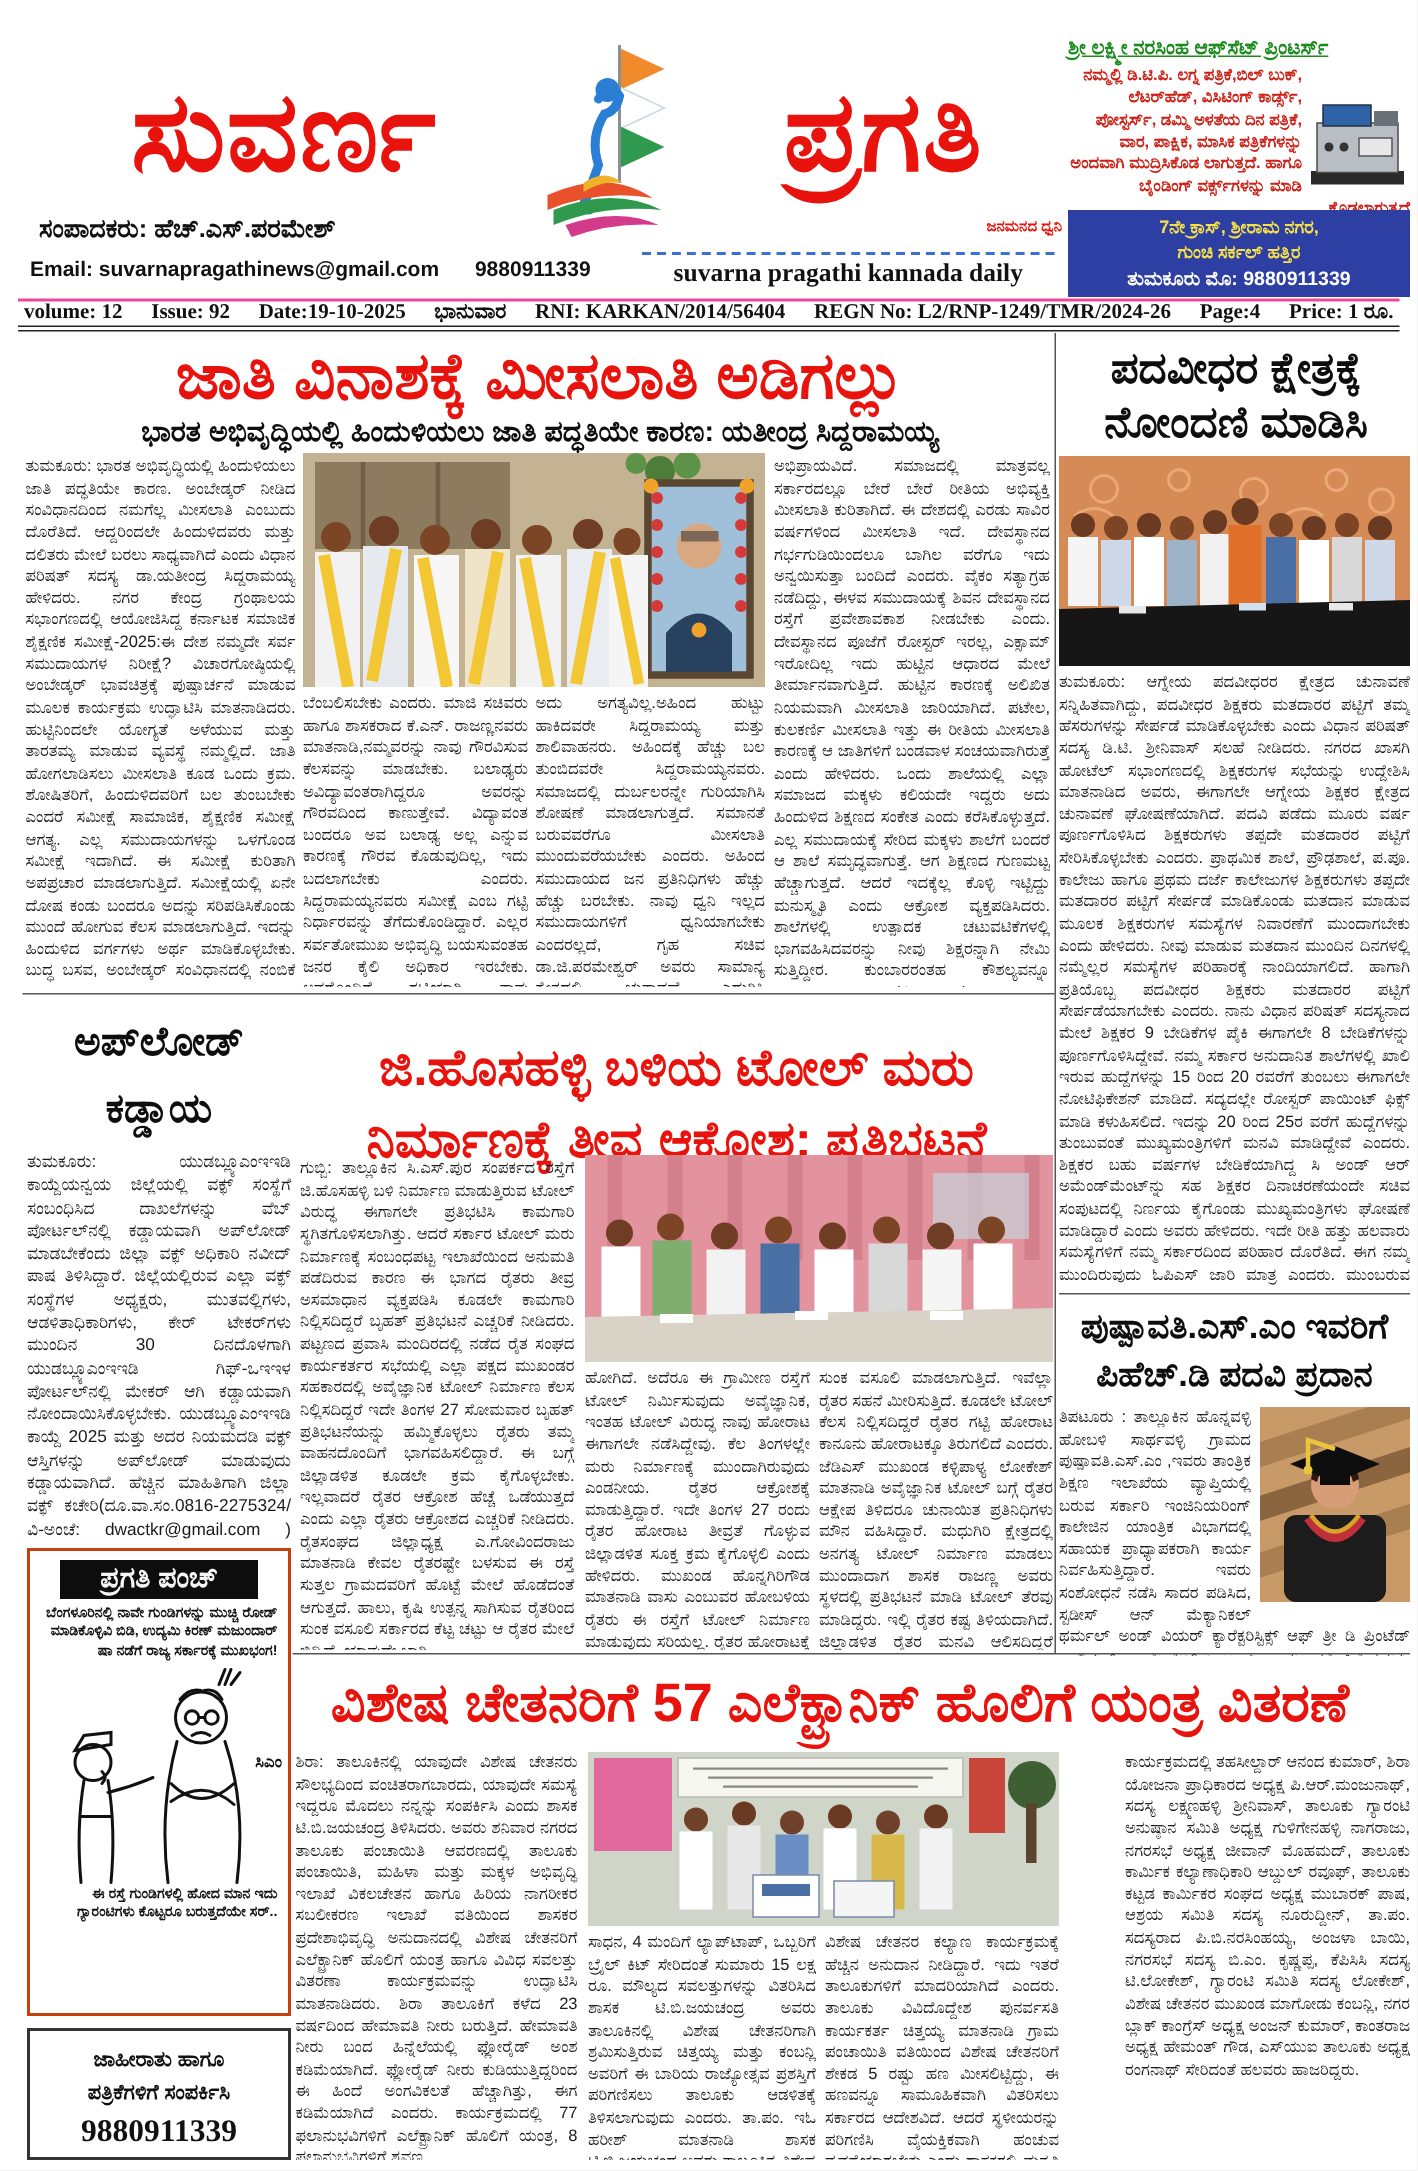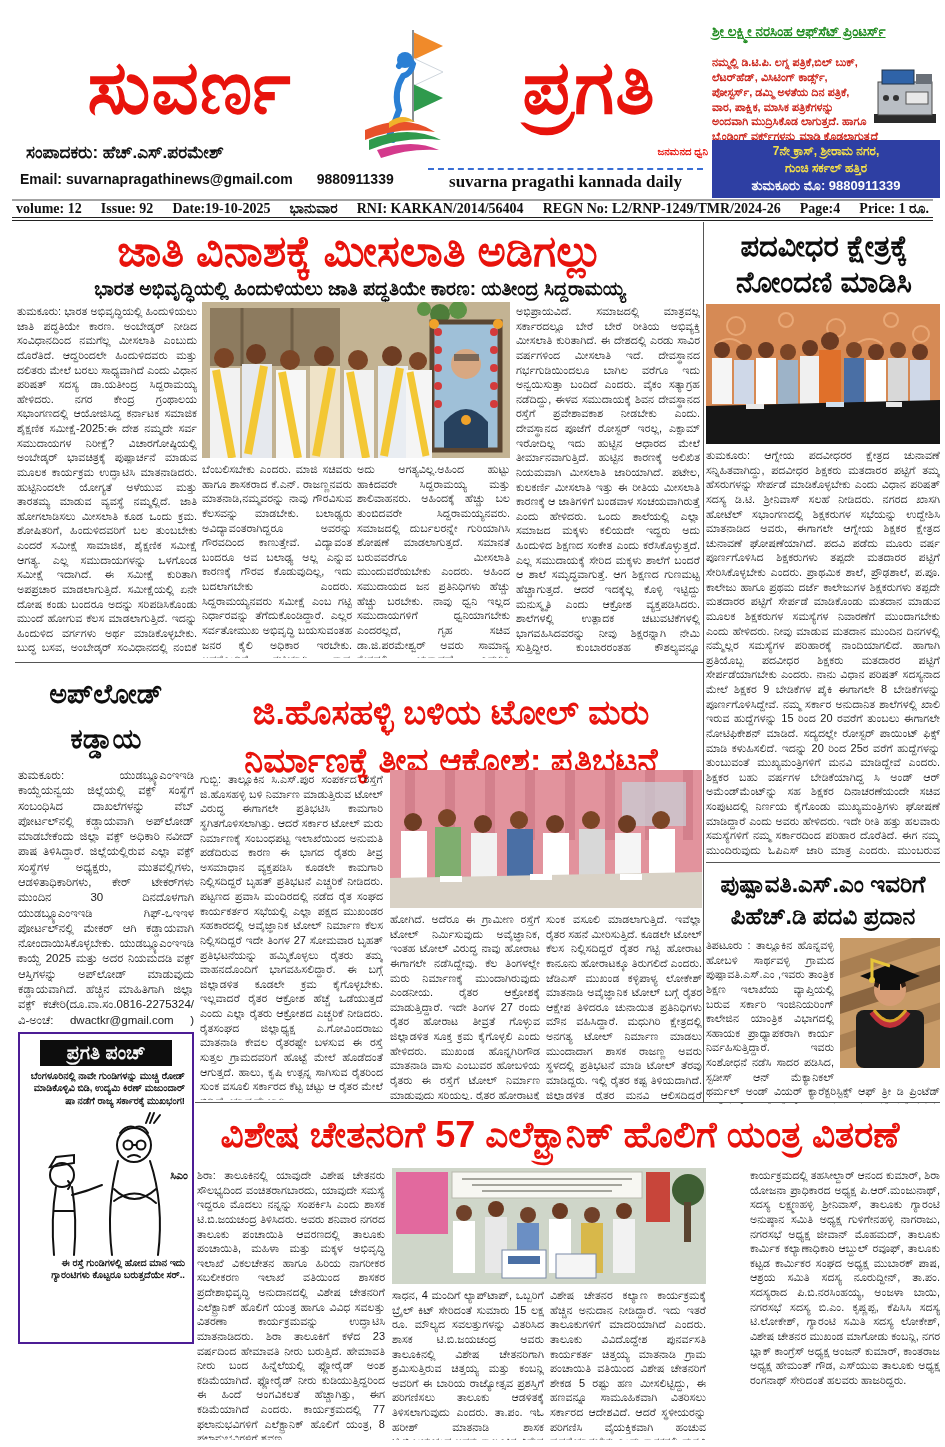--- a/index.html
+++ b/index.html
@@ -17,31 +17,31 @@
   
   .mast{color:#e8130c;font-weight:800;letter-spacing:1px;}
   .editor{font-size:17px;font-weight:700;}
   .emailrow{font-size:14px;font-weight:700;}
   .tag-kn{color:#e8130c;font-size:10px;font-weight:700;text-align:right;}
   .tag-en{font-family:"Liberation Serif",serif;font-size:17px;font-weight:700;text-align:center;
           border-top:2px dashed #3b6fd4;padding-top:2px;}
   
   .adbox{position:absolute;left:712px;top:24px;width:228px;height:174px;font-weight:700;}
   .ad-title{color:#1d8a1d;font-size:13.5px;text-decoration:underline;text-align:left;}
-  .ad-body{color:#cc2218;font-size:11px;line-height:1.35;margin-top:15px;text-align:left;}
+  .ad-body{color:#cc2218;font-size:11px;line-height:1.35;margin-top:3px;text-align:right;}
   .ad-addr{position:absolute;left:0;bottom:0;width:100%;background:#2e3fa3;color:#f5e04a;
            text-align:center;font-size:12px;line-height:1.4;padding:3px 0;}
   .ad-addr .ph{font-size:13px;color:#fdfdfd;}
   
   .infobar{position:absolute;left:12px;top:199px;width:921px;height:22px;
-           border-top:2px solid #a3a3a3;border-bottom:4px double #222;
+           border-top:2px solid #ec4899;border-bottom:4px double #222;
            display:flex;justify-content:space-between;align-items:center;
            font-family:"Liberation Serif",serif;font-weight:700;font-size:14px;padding:0 4px;box-sizing:border-box;}
   
-  .punchbox{position:absolute;left:18px;top:1032px;width:176px;height:312px;border:2px solid #4c1d95;box-sizing:border-box;}
+  .punchbox{position:absolute;left:18px;top:1032px;width:176px;height:312px;border:2px solid #c2410c;box-sizing:border-box;}
   .punch-title{background:#0d0d0d;color:#f5f5f5;font-size:19px;font-weight:800;text-align:center;
                margin:6px 20px 4px;padding:2px 0;}
   .punch-cap{font-size:9.5px;font-weight:700;line-height:1.3;padding:0 7px;text-align:right;}
   .contactbox{position:absolute;left:18px;top:1352px;width:176px;height:88px;border:2px solid #333;
               box-sizing:border-box;text-align:center;padding-top:8px;}
   .contactbox .l{font-size:14px;font-weight:700;line-height:1.55;}
   .contactbox .ph{font-family:"Liberation Serif",serif;font-size:21px;font-weight:800;margin-top:3px;}
 </style>
 </head>
 <body>
@@ -312,20 +312,25 @@
           <path d="M50,88 Q66,84 80,78"></path>
           <path d="M32,104 l20,0"></path>
           <path d="M46,74 q4,4 0,8"></path>
         </g>
       </svg>
       <span style="position:absolute;right:2px;top:62px;font-size:11px;font-weight:700;">ಸಿಎಂ</span>
     </div>
     <div class="punch-cap">ಈ ರಸ್ತೆ ಗುಂಡಿಗಳಲ್ಲಿ ಹೋದ ಮಾನ ಇದು ಗ್ಯಾರಂಟಿಗಳು ಕೊಟ್ಟರೂ ಬರುತ್ತದೆಯೇ ಸರ್..</div>
   </div>
 
+  <div class="contactbox">
+    <div class="l">ಜಾಹೀರಾತು ಹಾಗೂ</div>
+    <div class="l">ಪತ್ರಿಕೆಗಳಿಗೆ ಸಂಪರ್ಕಿಸಿ</div>
+    <div class="ph">9880911339</div>
+  </div>
 
   <div class="abs h-red" style="left:200px;top:668px;width:502px;height:98px;font-size:34px;line-height:48px;margin-top:20px;">ಜಿ.ಹೊಸಹಳ್ಳಿ ಬಳಿಯ ಟೋಲ್ ಮರು ನಿರ್ಮಾಣಕ್ಕೆ ತೀವ್ರ ಆಕ್ರೋಶ: ಪ್ರತಿಭಟನೆ</div>
 
   <div class="photo" style="left:390px;top:770px;width:312px;height:138px;">
     <svg viewBox="0 0 312 138">
       <rect width="312" height="138" fill="#e2939d"></rect>
       <g stroke="#d3808c" stroke-width="10">
           <line x1="20" y1="0" x2="20" y2="70"></line>
           <line x1="60" y1="0" x2="60" y2="70"></line>
           <line x1="100" y1="0" x2="100" y2="70"></line>

